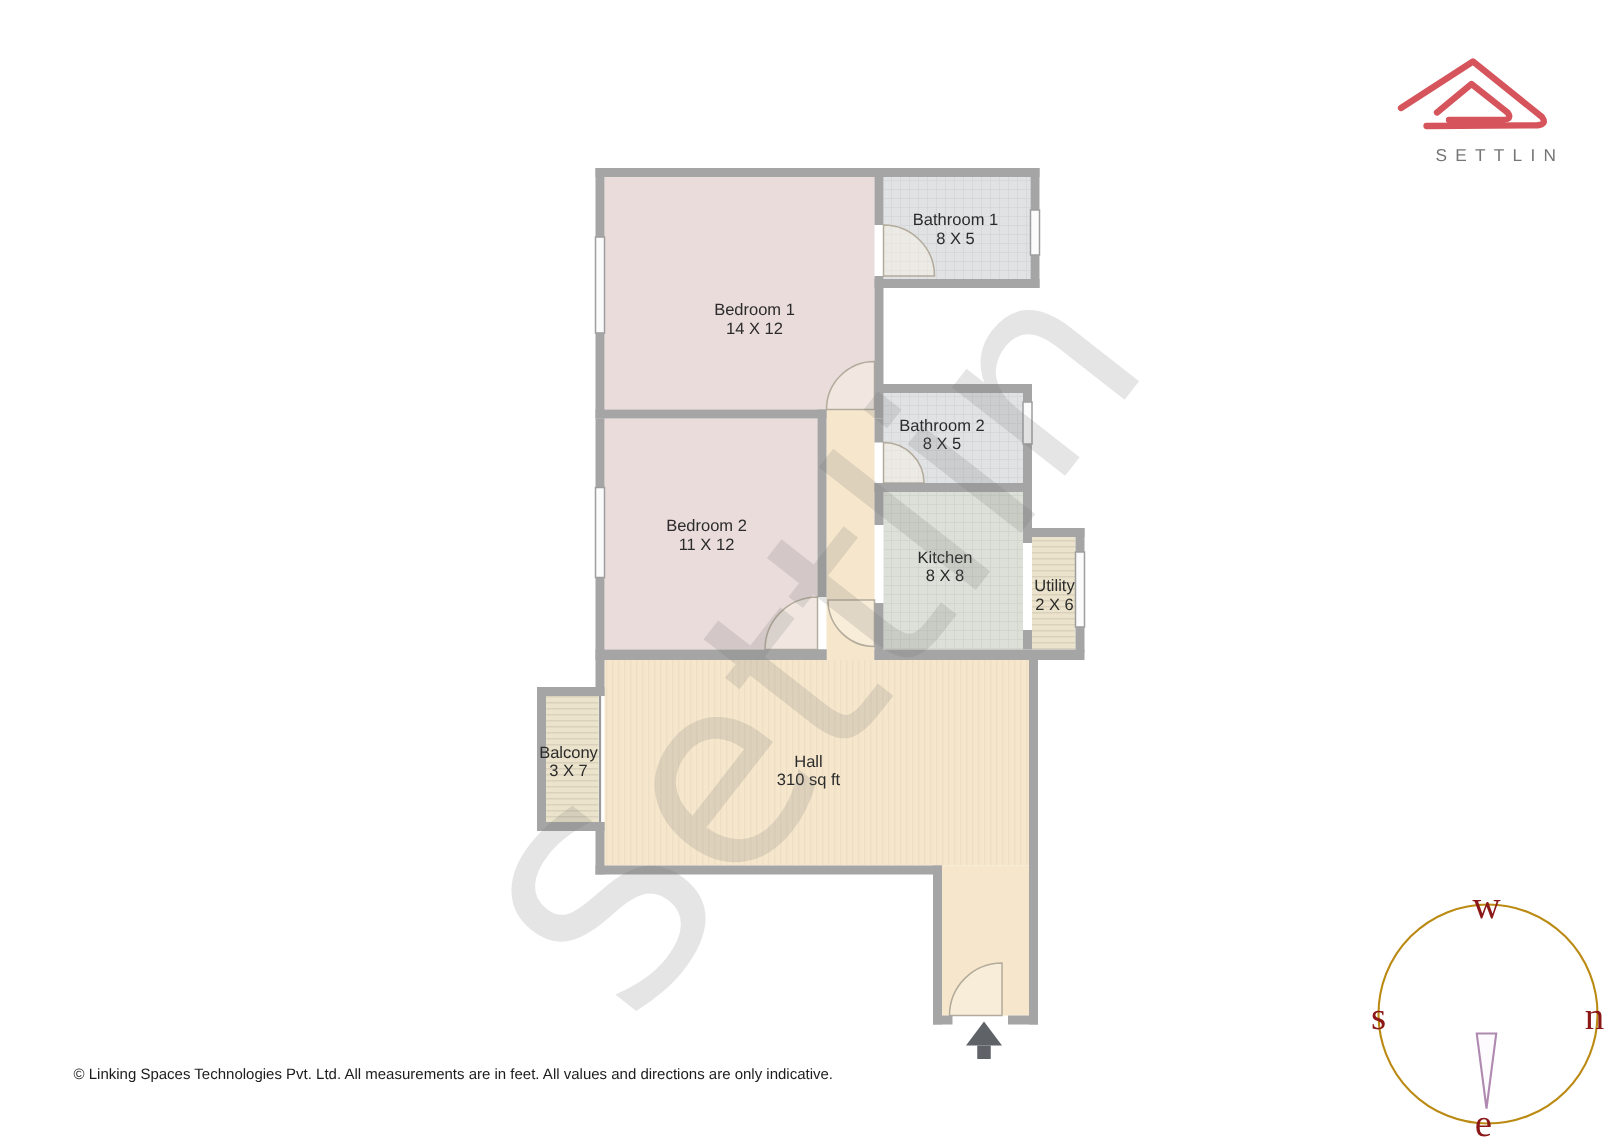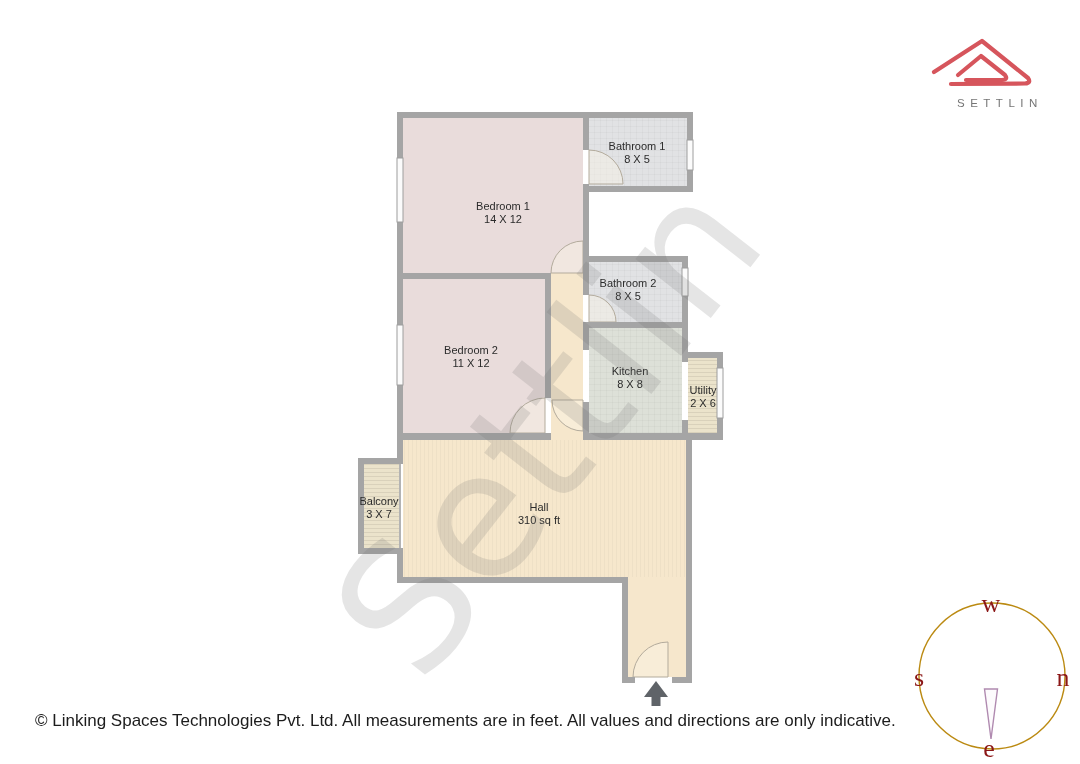--- a/index.html
+++ b/index.html
@@ -3,21 +3,21 @@
 <meta charset="utf-8">
 <style>
   html,body{margin:0;padding:0;background:#ffffff;}
   .page{position:relative;width:1080px;height:764px;background:#fff;overflow:hidden;
         font-family:"Liberation Sans",sans-serif;}
   .plan-svg{position:absolute;left:0;top:0;}
   .room-label{font-family:"Liberation Sans",sans-serif;font-size:11px;fill:#2b2b2b;}
   .brand-text{font-family:"Liberation Sans",sans-serif;font-size:11.5px;fill:#757575;letter-spacing:5.5px;}
   .compass-letter{font-family:"Liberation Serif",serif;font-size:26px;fill:#8b1717;}
   .watermark-text{font-family:"DejaVu Sans",sans-serif;font-size:175px;fill:#6f6f6f;fill-opacity:0.18;}
-  .footer{position:absolute;left:35px;top:711px;font-size:17px;color:#1c1c1c;white-space:nowrap;}
+  .footer{position:absolute;left:49px;top:711px;font-size:10px;color:#1c1c1c;white-space:nowrap;}
   .wall{fill:#a5a5a5;}
   .window{fill:#fbfbfb;stroke:#9e9e9e;stroke-width:1;}
   .door{fill:rgba(250,244,230,0.45);stroke:#b3ab9c;stroke-width:1;}
 </style>
 </head>
 <body>
 
 <div class="page">
 
 <svg class="plan-svg" width="1080" height="764" viewBox="0 0 1080 764">

